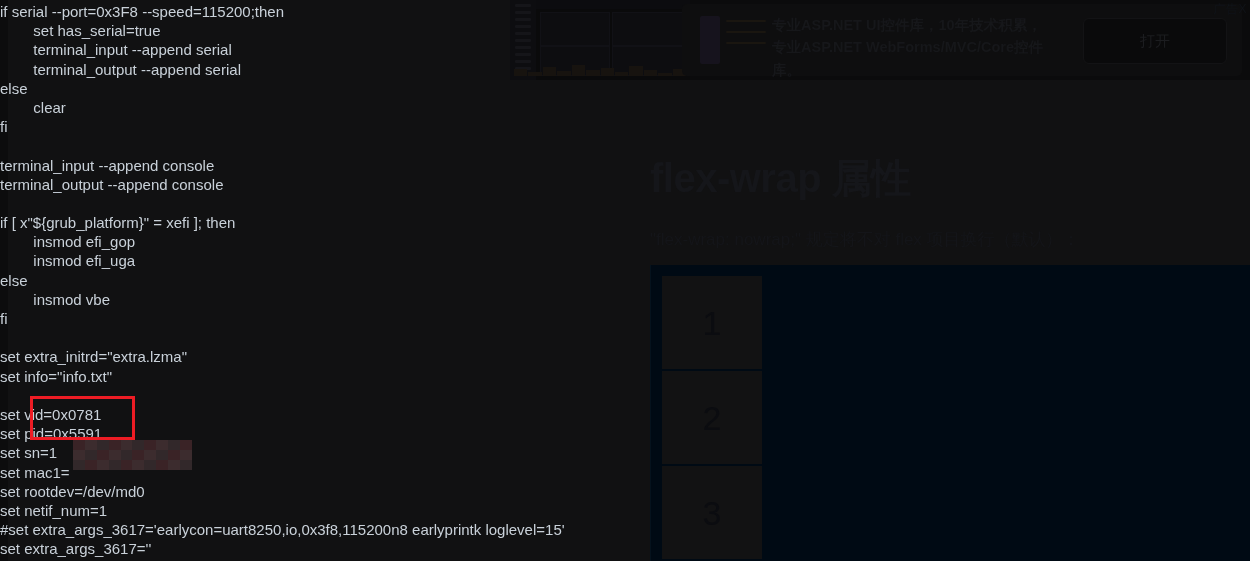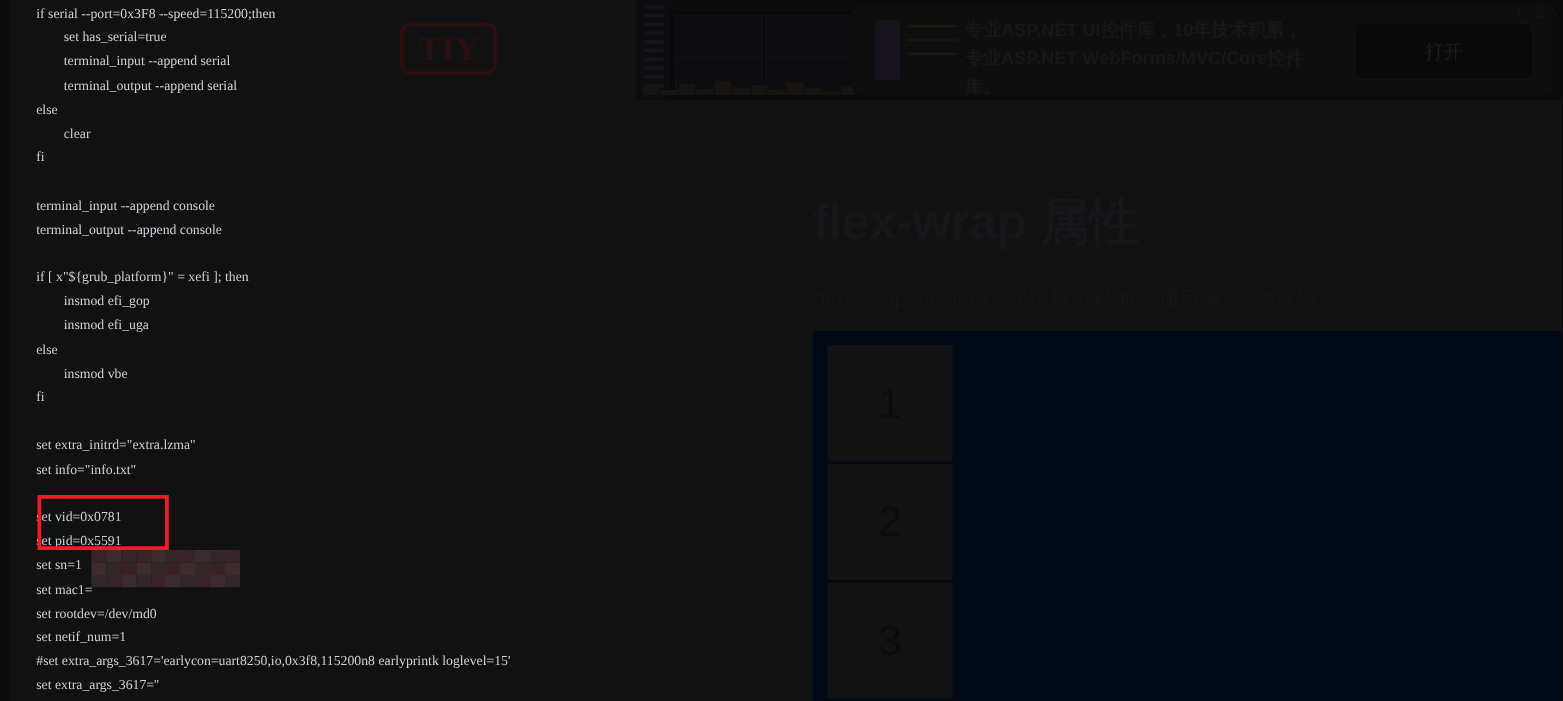--- a/index.html
+++ b/index.html
@@ -239,27 +239,26 @@
     pointer-events: none;
   }
 
   
   .code-overlay {
     position: absolute;
     left: 0;
     top: 0;
     width: 660px;
     padding: 2px 0 0 0;
-    font-family: Liberation Serif, serif;
-    font-size: 11px;
+    font-family: Liberation Sans, sans-serif;
+    font-size: 15px;
     line-height: 19.2px;
     color: #c9d1d9;
     white-space: pre;
     pointer-events: none;
-    margin-left: 29px;
   }
   .code-overlay .ln { display: block; height: 19.2px; }
   .code-overlay .ln.blank { color: transparent; }
 
   
   .annot-box {
     position: absolute;
     left: 30px;
     top: 396px;
     width: 105px;
@@ -352,21 +351,20 @@
         <span>专业ASP.NET UI控件库，10年技术积累，</span><br>
         <span>专业ASP.NET WebForms/MVC/Core控件</span><br>
         <span>库。</span>
       </div>
       <div class="ad-cta">打开</div>
     </div>
 
     <div class="ad-close">广告X</div>
   </div>
 
-  <div class="watermark-tiy">TIY</div>
 
   <div class="code-overlay" id="code-overlay"><span class="ln">if serial --port=0x3F8 --speed=115200;then</span><span class="ln">        set has_serial=true</span><span class="ln">        terminal_input --append serial</span><span class="ln">        terminal_output --append serial</span><span class="ln">else</span><span class="ln">        clear</span><span class="ln">fi</span><span class="ln blank"> </span><span class="ln">terminal_input --append console</span><span class="ln">terminal_output --append console</span><span class="ln blank"> </span><span class="ln">if [ x"${grub_platform}" = xefi ]; then</span><span class="ln">        insmod efi_gop</span><span class="ln">        insmod efi_uga</span><span class="ln">else</span><span class="ln">        insmod vbe</span><span class="ln">fi</span><span class="ln blank"> </span><span class="ln">set extra_initrd="extra.lzma"</span><span class="ln">set info="info.txt"</span><span class="ln blank"> </span><span class="ln">set vid=0x0781</span><span class="ln">set pid=0x5591</span><span class="ln">set sn=1</span><span class="ln">set mac1=</span><span class="ln">set rootdev=/dev/md0</span><span class="ln">set netif_num=1</span><span class="ln">#set extra_args_3617='earlycon=uart8250,io,0x3f8,115200n8 earlyprintk loglevel=15'</span><span class="ln">set extra_args_3617=''</span></div>
 
   <div class="annot-box"></div>
 
   <div class="mosaic" id="mosaic">
       <i style="background: rgb(58, 35, 38);"></i>
       <i style="background: rgb(60, 44, 46);"></i>
       <i style="background: rgb(50, 40, 42);"></i>
       <i style="background: rgb(58, 35, 38);"></i>

